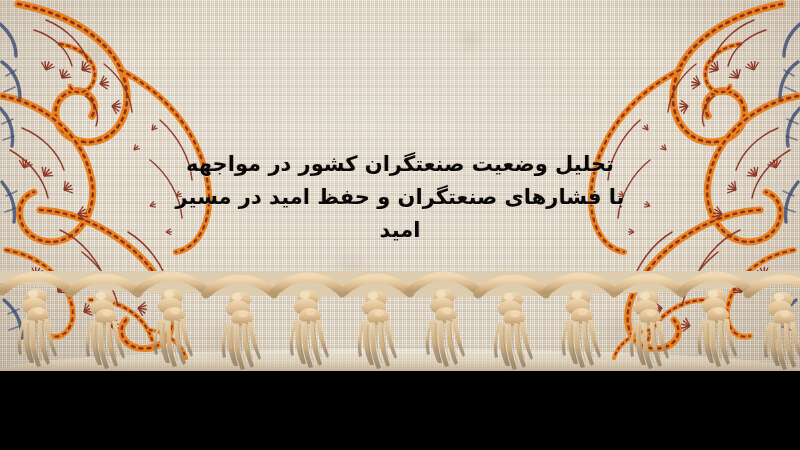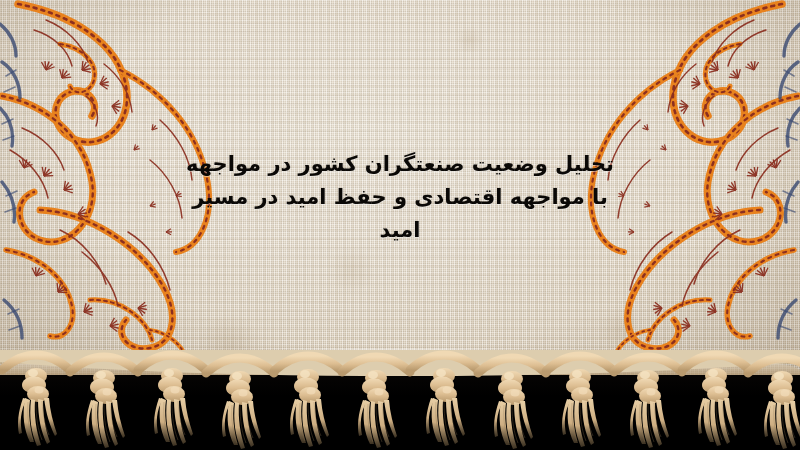--- a/index.html
+++ b/index.html
@@ -2,21 +2,21 @@
 <html><head>
 <meta charset="utf-8">
 <style>
   html,body{margin:0;padding:0;background:#000;}
   body{
     font-family:"DejaVu Sans","Liberation Sans",sans-serif;
   }
 
   #stage{
     position:relative;
-    width:800px;height:450px;
+    width:800px;height:371px;
     overflow:hidden;
     background:#8b5cf6;
   }
 
   
   .cloth{
     position:absolute;left:0;top:0;width:800px;height:375px;
     background:
       radial-gradient(ellipse 620px 300px at 46% 34%, #e9e0d0 0%, #e3d8c6 45%, #dccfba 72%, #d2c3ac 100%);
     overflow:hidden;
@@ -282,21 +282,21 @@
         <path d="M6,196 L17,191"></path>
           <path d="M5,212 L16,208"></path>
         <path d="M8,314 L19,309"></path>
           <path d="M9,330 L20,326"></path>
       </g>
     </svg>
   </div>
 
   <div class="title">
     <div>تحلیل وضعیت صنعتگران کشور در مواجهه</div>
-    <div>با مواجهه اقتصادی و حفظ امید در مسیر</div>
+    <div>با فشارهای صنعتگران و حفظ امید در مسیر</div>
     <div>امید</div>
   </div>
 
   <div class="fringe">
     <svg viewBox="0 0 800 100" preserveAspectRatio="none" aria-hidden="true">
       <defs>
         <linearGradient id="cord" x1="0" y1="0" x2="0" y2="1">
           <stop offset="0" stop-color="#f0d9b4"></stop>
           <stop offset=".5" stop-color="#ddbe92"></stop>
           <stop offset="1" stop-color="#b99a6e"></stop>

